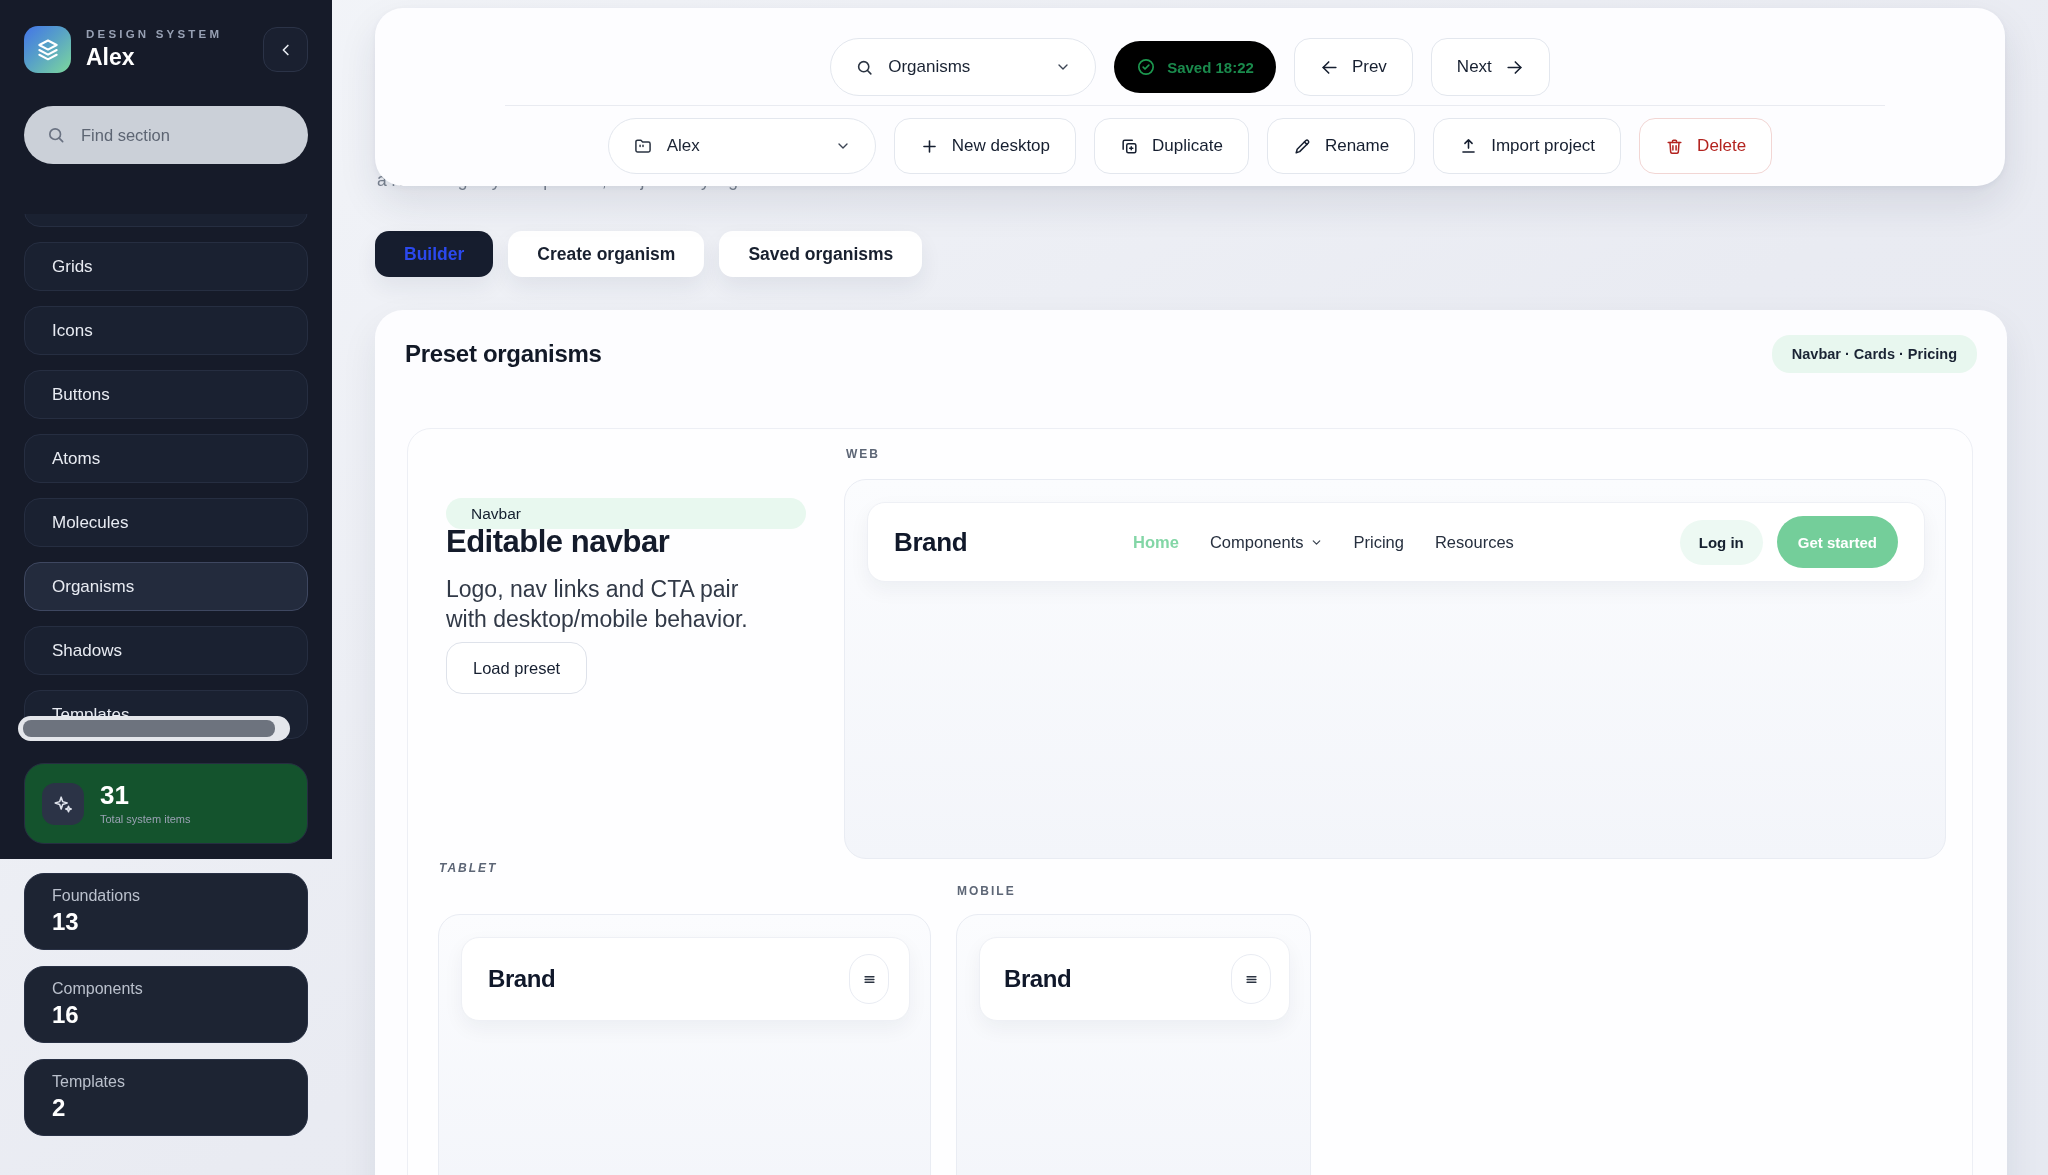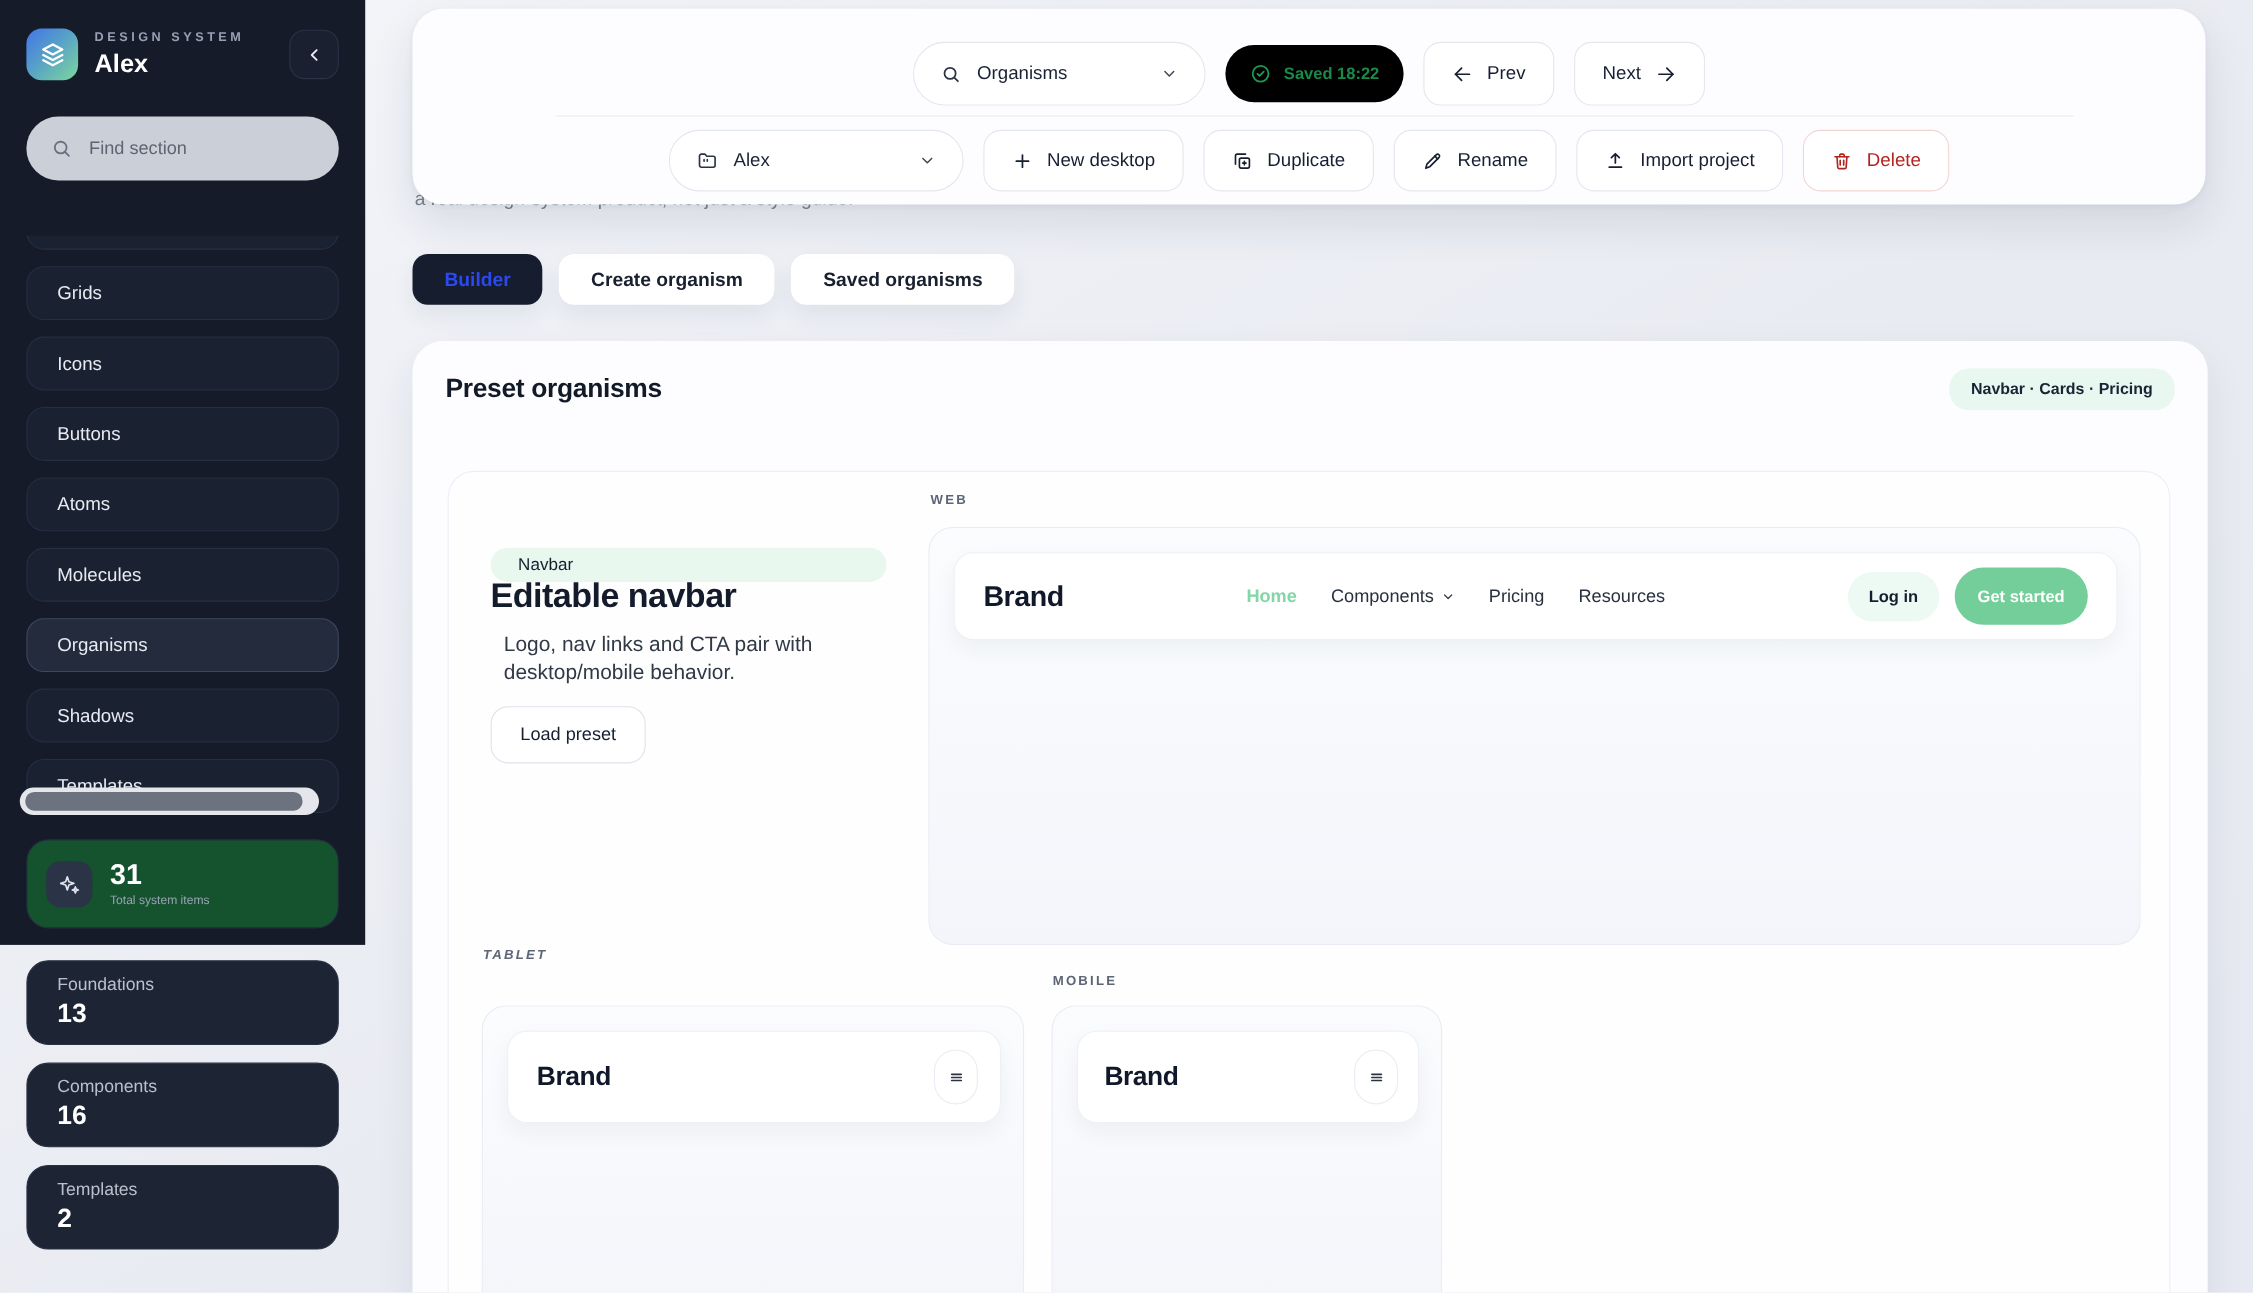--- a/index.html
+++ b/index.html
@@ -78,21 +78,21 @@
   .preset-title { font-size:24px; font-weight:800; color:#121927; letter-spacing:-.3px; }
   .preset-pill { background:#e8f7ef; border-radius:18px; padding:11px 20px; font-size:14.5px;
           font-weight:700; color:#1a2434; }
   .preset-inner { position:absolute; left:32px; top:118px; width:1566px; height:786px;
           border:1px solid #edeff5; border-radius:24px; background:#fefeff; overflow:hidden; }
   .po-badge { position:absolute; left:38px; top:35px; width:360px; height:31px; background:#e8f8ef;
           border-radius:24px; display:flex; align-items:center; padding:0 25px; font-size:15.5px;
           font-weight:400; color:#15202f;margin-top:34px; }
   .po-heading { position:absolute; left:38px; top:95px; font-size:31px; font-weight:800; color:#141b2b;
           letter-spacing:-.5px; }
-  .po-desc { position:absolute; left:38px; top:145px; width:335px; font-size:19px; color:#313947; line-height:1.32;margin-left:12px; }
+  .po-desc { position:absolute; left:38px; top:145px; width:335px; font-size:23px; color:#313947; line-height:1.32; }
   .po-load { position:absolute; left:38px; top:213px; height:52px; border-radius:16px; border:1px solid #dee2ea;
           background:#fff; padding:0 26px; font-size:16.5px; font-weight:500; color:#161f30;
           display:flex; align-items:center; cursor:pointer; }
   .dev-label { position:absolute; font-size:12px; font-weight:700; letter-spacing:2px; color:#5d6676; }
   .dev-box { position:absolute; border:1px solid #e9ecf3; border-radius:22px;
           background:linear-gradient(180deg,#fbfcfe 0%, #f3f5fa 100%); }
   .mini-nav { position:absolute; left:22px; top:22px; background:#ffffff; border:1px solid #eef0f5;
           border-radius:18px; box-shadow:0 8px 20px rgba(20,30,60,.05);
           display:flex; align-items:center; }
   .mini-brand { font-size:26px; font-weight:800; color:#10182a; letter-spacing:-.4px; }

